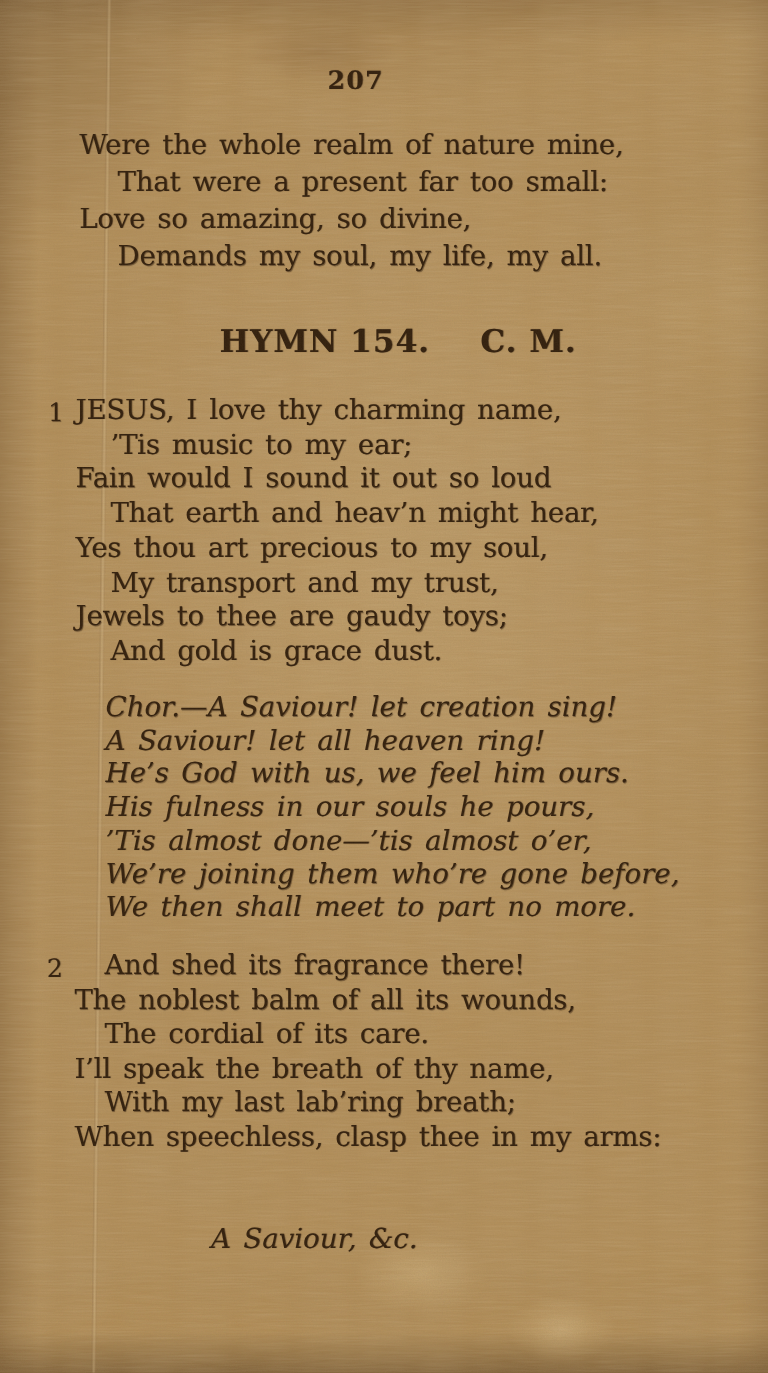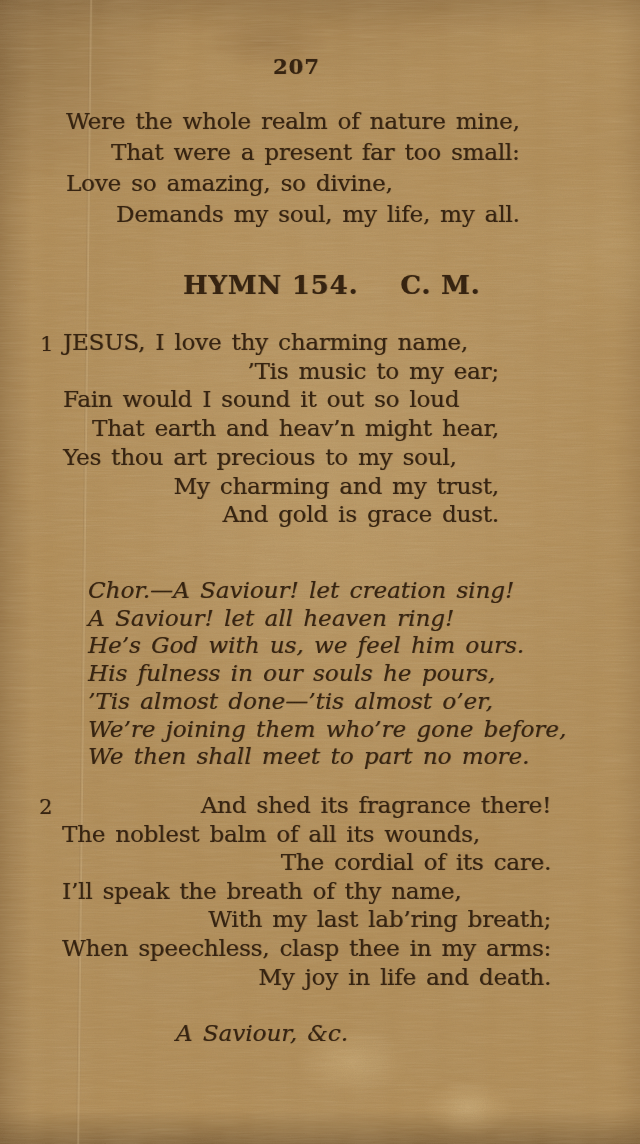--- a/index.html
+++ b/index.html
@@ -38,21 +38,21 @@
     transform-origin:top center;
     filter:blur(0.6px);
   }
   .content{position:absolute;z-index:3;left:0;top:0;width:536px;height:1144px;}
   .line{
     white-space:nowrap;
     text-shadow:0.6px 0.4px 0.7px rgba(46,28,12,0.55);
     letter-spacing:-0.2px;
     word-spacing:3px;
   }
-  .line.indent{padding-left:30px;text-align:right;}
+  .line.indent{padding-left:30px;}
   .page-number{
     position:absolute;left:273px;top:54px;
     font-size:21px;font-weight:bold;
     letter-spacing:1px;
     text-shadow:0.6px 0.4px 0.7px rgba(46,28,12,0.55);
   }
   .closing-stanza{position:absolute;left:66px;top:106px;font-size:23px;line-height:31px;}
   .closing-stanza .line.indent{padding-left:32px;}
   .hymn-heading{
     position:absolute;left:183px;top:270px;
@@ -128,21 +128,22 @@
     </div>
 
     <div class="stanza verse-1">
       <span class="verse-number">1</span>
       <div>
           <div class="line">JESUS, I love thy charming name,</div>
           <div class="line indent">’Tis music to my ear;</div>
           <div class="line">Fain would I sound it out so loud</div>
           <div class="line indent">That earth and heav’n might hear,</div>
           <div class="line">Yes thou art precious to my soul,</div>
-          <div class="line indent">My charming and my trust,</div>
+          <div class="line indent">My transport and my trust,</div>
+          <div class="line">Jewels to thee are gaudy toys;</div>
           <div class="line indent">And gold is grace dust.</div>
         </div>
     </div>
 
     <div class="chorus">
         <div class="line">Chor.—A Saviour! let creation sing!</div>
         <div class="line">A Saviour! let all heaven ring!</div>
         <div class="line">He’s God with us, we feel him ours.</div>
         <div class="line">His fulness in our souls he pours,</div>
         <div class="line">’Tis almost done—’tis almost o’er,</div>
@@ -152,21 +153,20 @@
 
     <div class="stanza verse-2">
       <span class="verse-number">2</span>
       <div>
           <div class="line indent">And shed its fragrance there!</div>
           <div class="line">The noblest balm of all its wounds,</div>
           <div class="line indent">The cordial of its care.</div>
           <div class="line">I’ll speak the breath of thy name,</div>
           <div class="line indent">With my last lab’ring breath;</div>
           <div class="line">When speechless, clasp thee in my arms:</div>
-          <div class="line indent">My joy in life and death.</div>
         </div>
     </div>
 
     <div class="refrain-note">A Saviour, &amp;c.</div>
 
   </div>
 
   <svg class="texture-over" width="640" height="1144" aria-hidden="true">
     <rect width="640" height="1144" filter="url(#grain)" opacity="0.15"></rect>
   </svg>

